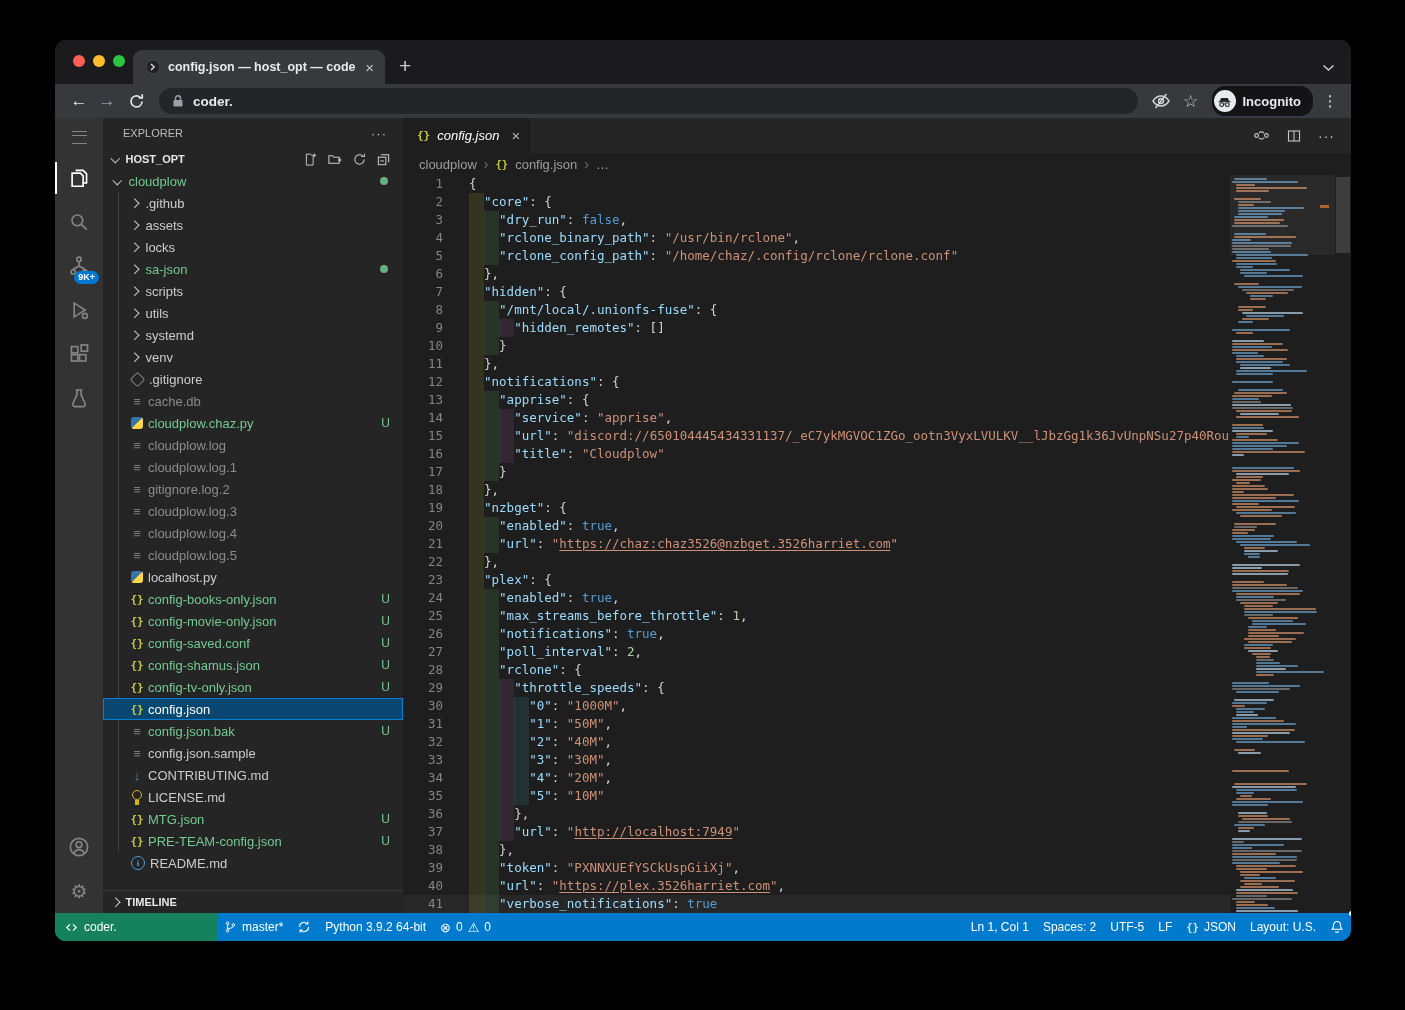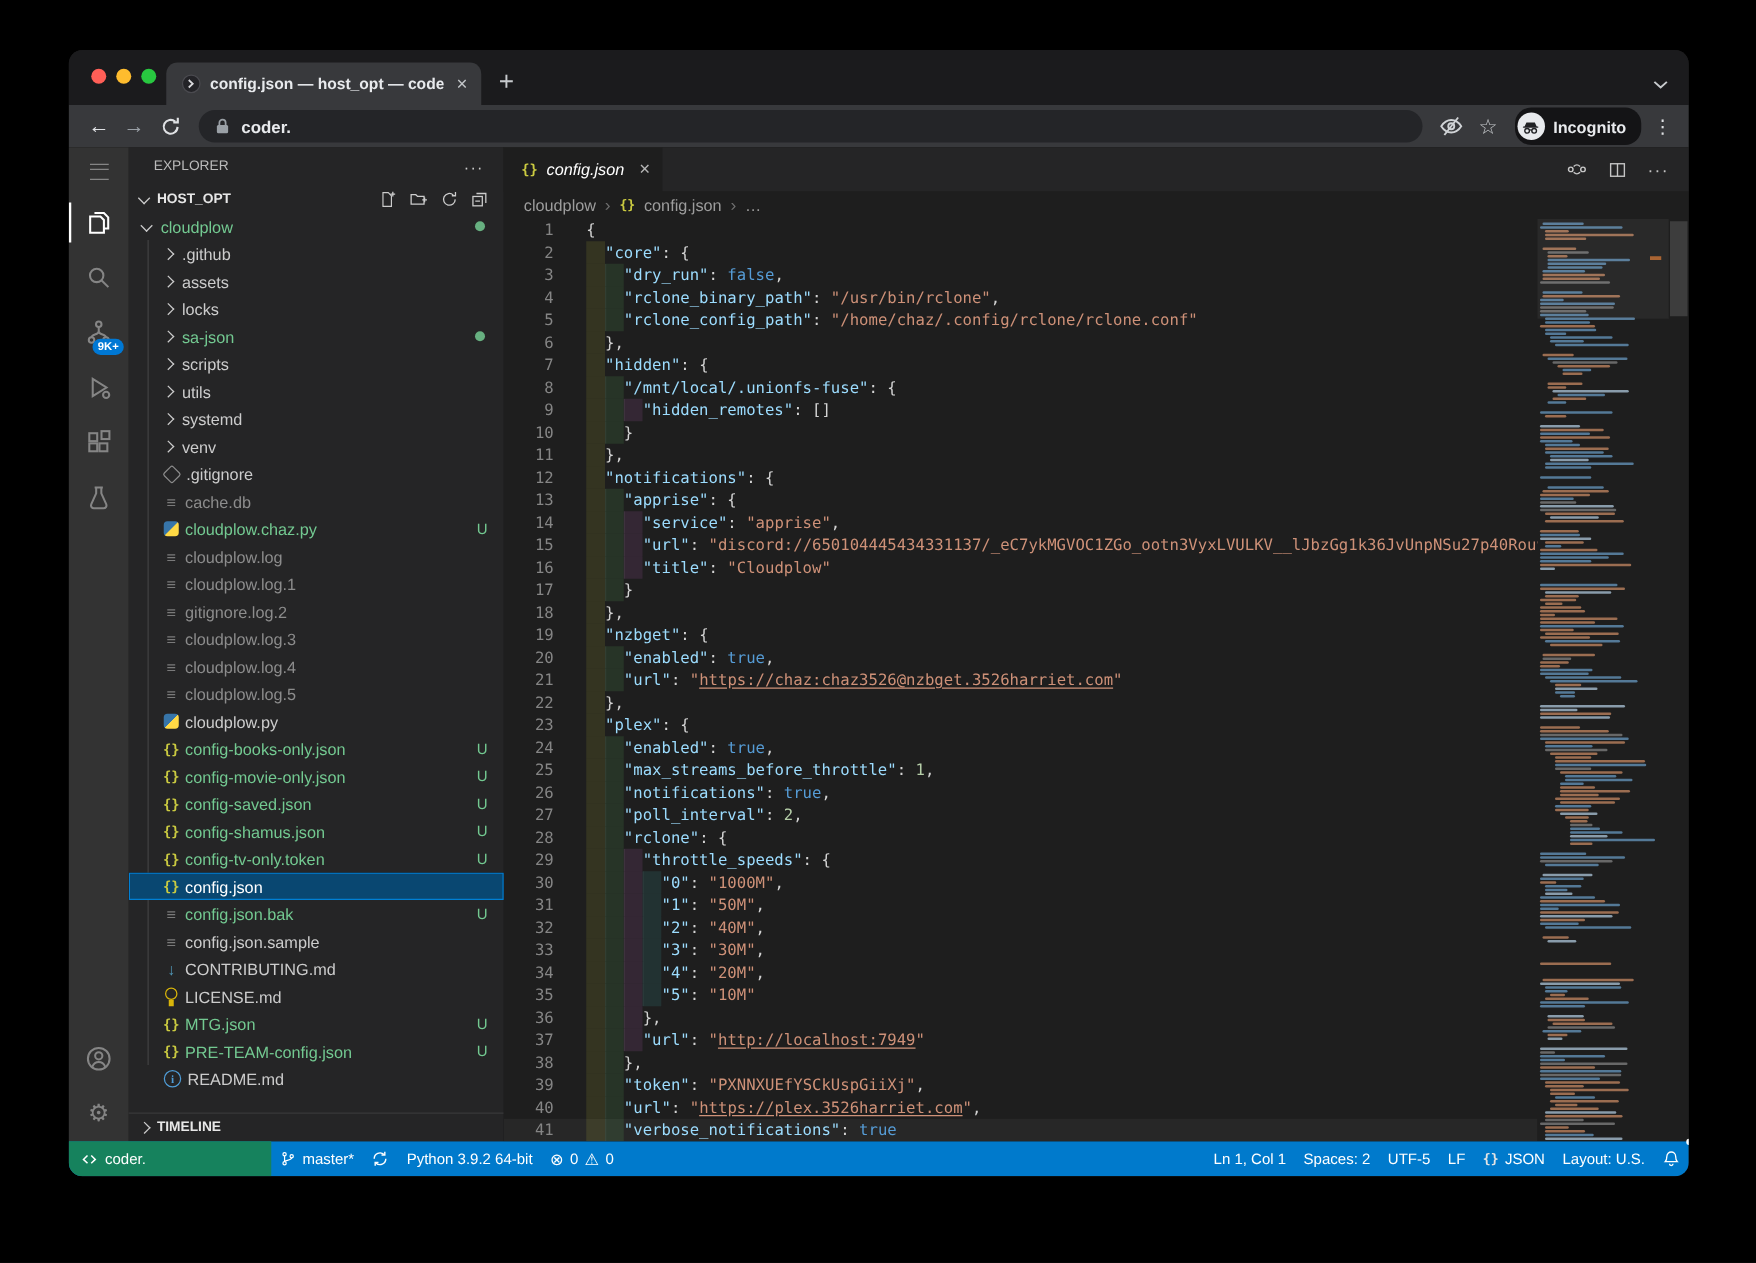--- a/index.html
+++ b/index.html
@@ -359,50 +359,50 @@
             <span class="lbl dim">cloudplow.log.4</span>
           </div>
           <div class="row">
             <span class="ind d1"></span>
             <span class="fic list">≡</span>
             <span class="lbl dim">cloudplow.log.5</span>
           </div>
           <div class="row">
             <span class="ind d1"></span>
             <span class="fic python"></span>
-            <span class="lbl ">cloudplow.py</span>
+            <span class="lbl ">localhost.py</span>
           </div>
           <div class="row">
             <span class="ind d1"></span>
             <span class="fic json">{}</span>
             <span class="lbl green">config-books-only.json</span>
             <span class="ubadge">U</span>
           </div>
           <div class="row">
             <span class="ind d1"></span>
             <span class="fic json">{}</span>
             <span class="lbl green">config-movie-only.json</span>
             <span class="ubadge">U</span>
           </div>
           <div class="row">
             <span class="ind d1"></span>
             <span class="fic json">{}</span>
-            <span class="lbl green">config-saved.json</span>
+            <span class="lbl green">config-saved.conf</span>
             <span class="ubadge">U</span>
           </div>
           <div class="row">
             <span class="ind d1"></span>
             <span class="fic json">{}</span>
             <span class="lbl green">config-shamus.json</span>
             <span class="ubadge">U</span>
           </div>
           <div class="row">
             <span class="ind d1"></span>
             <span class="fic json">{}</span>
-            <span class="lbl green">config-tv-only.token</span>
+            <span class="lbl green">config-tv-only.json</span>
             <span class="ubadge">U</span>
           </div>
           <div class="row sel">
             <span class="ind d1"></span>
             <span class="fic json">{}</span>
             <span class="lbl ">config.json</span>
           </div>
           <div class="row">
             <span class="ind d1"></span>
             <span class="fic list">≡</span>

